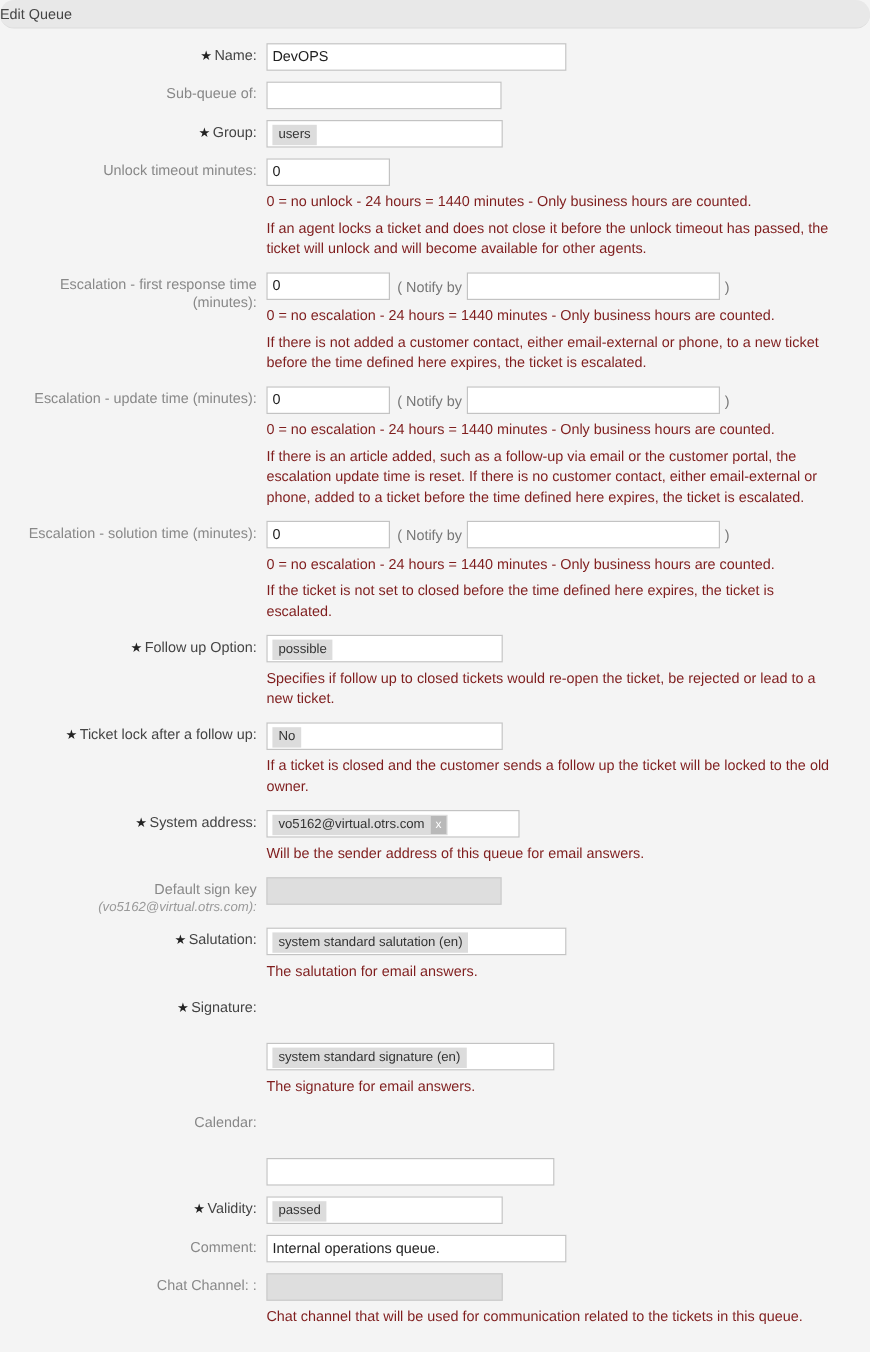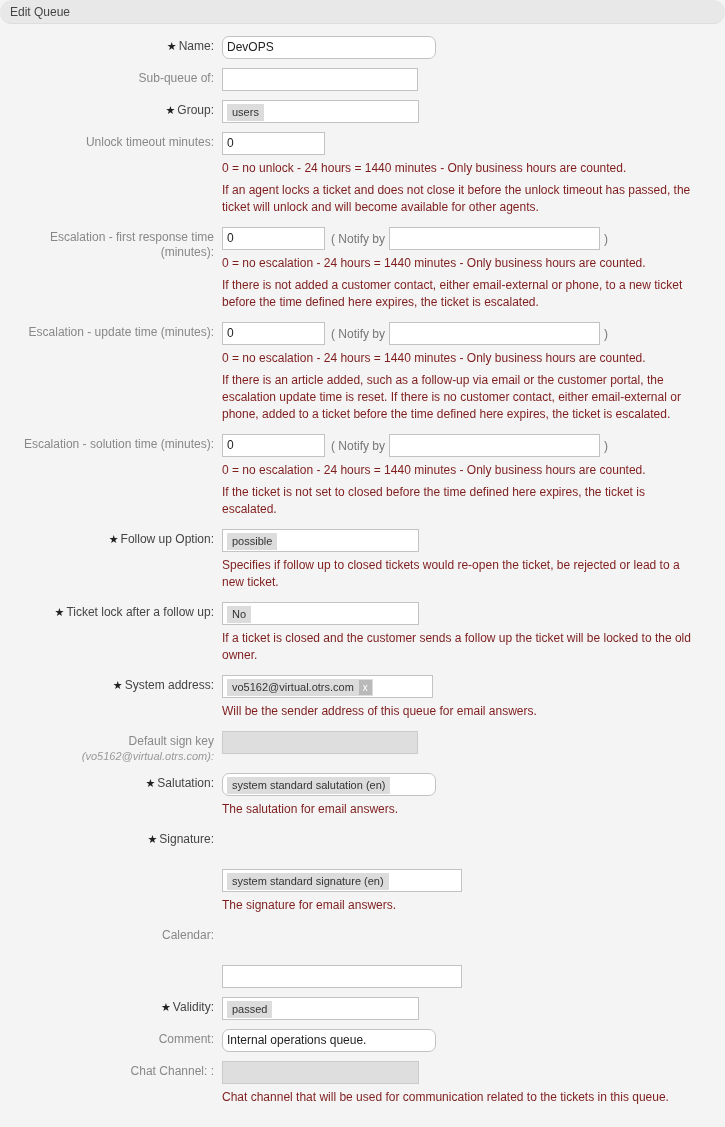--- a/index.html
+++ b/index.html
@@ -22,21 +22,20 @@
     background: #f4f4f4;
     border-bottom: 1px solid #dcdcdc;
     box-sizing: border-box;
   }
 
   .widget-header {
     height: 24px;
     line-height: 24px;
     background: #e8e8e8;
     border-bottom: 1px solid #dddddd;
-    padding-left: 10px;
     font-size: 12px;
     color: #444444;
     box-sizing: border-box;
     border-radius: 12px;
   }
 
   .widget-body {
     padding: 10px 0 14px 0;
   }
 
@@ -93,21 +92,21 @@
     vertical-align: middle;
     white-space: nowrap;
     overflow: hidden;
   }
   .inp.disabled {
     background: #dedede;
     border-color: #cbcbcb;
     color: #999999;
   }
 
-  .w-250 { width: 214px; border-radius: 7px; }
+  .w-250 { width: 250px; }
   .w-196 { width: 196px; }
   .w-103 { width: 103px; }
   .w-211 { width: 211px; }
   .w-240 { width: 240px; margin-top: 40px; }
   .w-197 { width: 197px; }
 
   
   .pill {
     display: inline-block;
     background: #dcdcdc;

